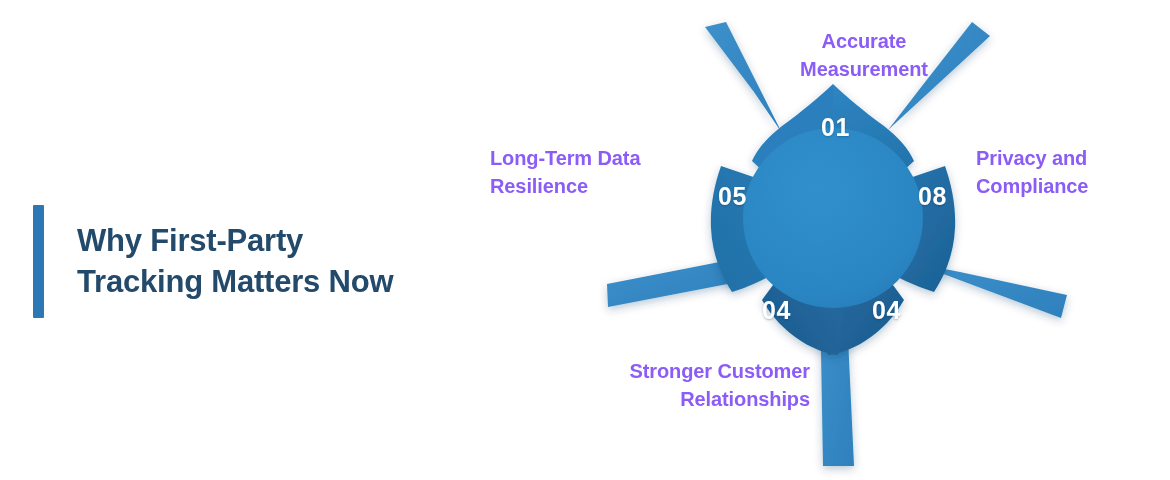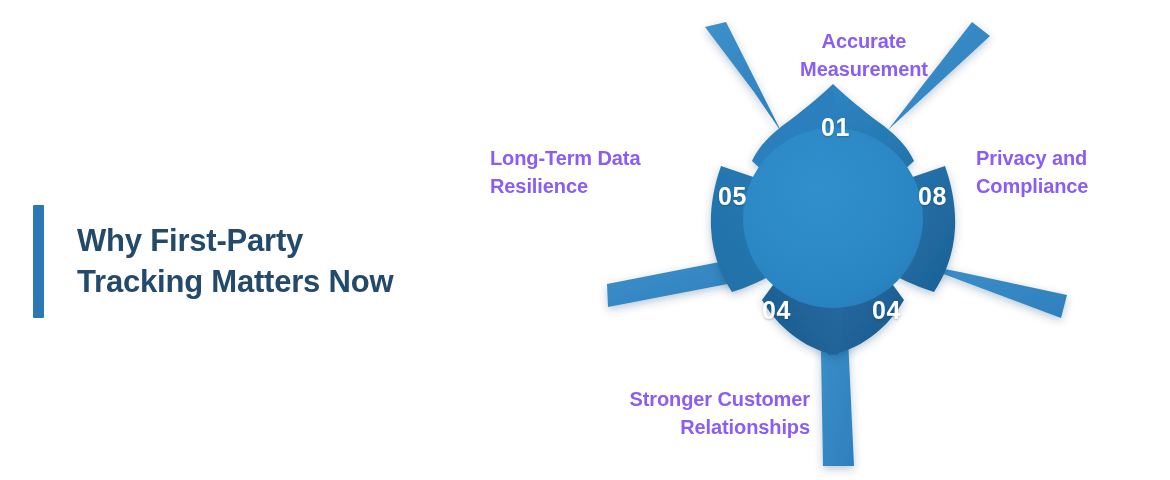--- a/index.html
+++ b/index.html
@@ -90,21 +90,21 @@
     color: #8b5cf6;
     font-size: 20px;
     font-weight: bold;
     line-height: 1.42;
     letter-spacing: -0.1px;
     white-space: pre-line;
   }
   .label-01 { left: 254px; top: 27px;  width: 240px; text-align: center; }
   .label-02 { left: 486px; top: 144px; width: 200px; text-align: left; }
   .label-03 { left: 379px; top: 357px; width: 200px; text-align: left; }
-  .label-04 { left: 20px;  top: 357px; width: 300px; text-align: right; margin-top: 28px; }
+  .label-04 { left: 20px;  top: 357px; width: 300px; text-align: right; }
   .label-05 { left: 0px;   top: 144px; width: 222px; text-align: left; }
 </style>
 </head>
 <body>
 
 <div id="infographic-root">
 
   <div class="heading-block">
     <div class="accent-bar"></div>
     <div class="heading-text">Why First-Party

